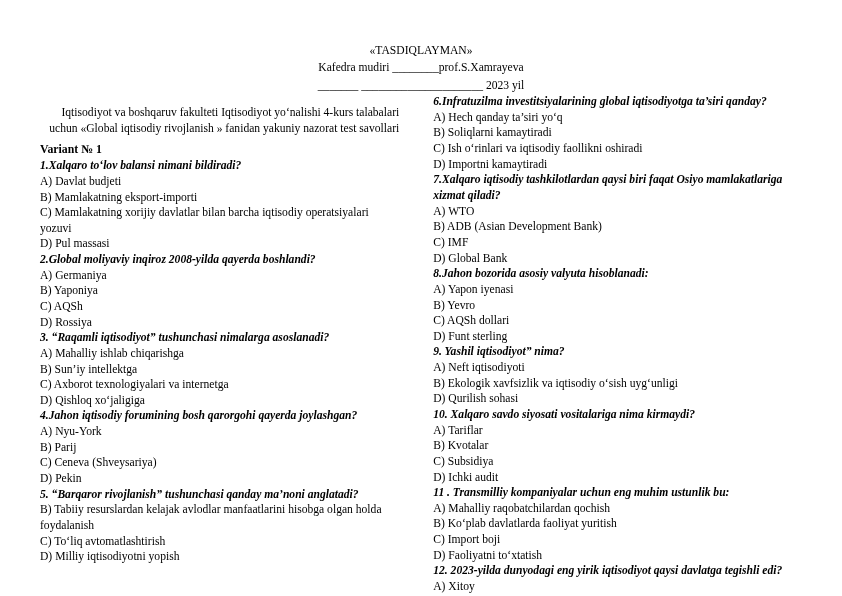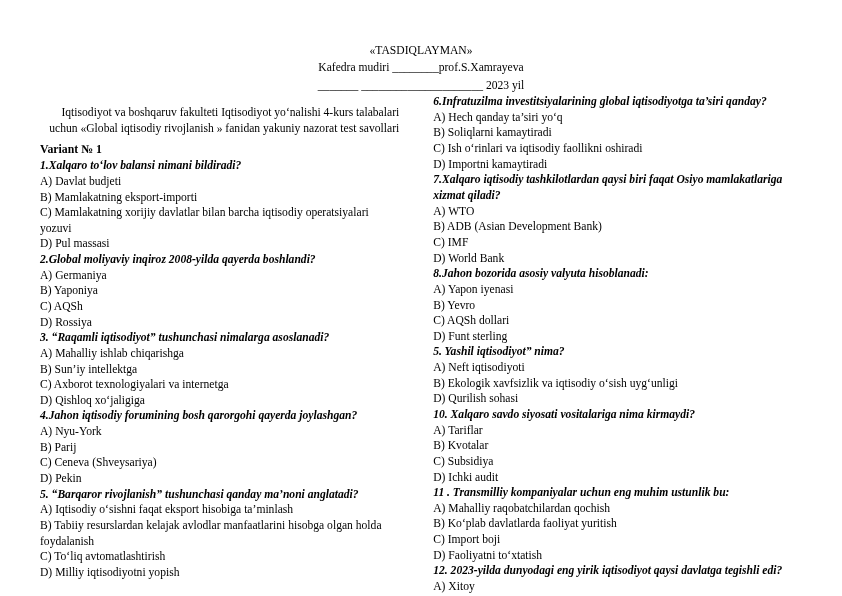--- a/index.html
+++ b/index.html
@@ -105,21 +105,20 @@
       <div>
         <div class="q">4.Jahon iqtisodiy forumining bosh qarorgohi qayerda joylashgan?</div>
         <div class="a">A) Nyu-York</div>
         <div class="a">B) Parij</div>
         <div class="a">C) Ceneva (Shveysariya)</div>
         <div class="a">D) Pekin</div>
       </div>
 
       <div>
         <div class="q">5. “Barqaror rivojlanish” tushunchasi qanday ma’noni anglatadi?</div>
-        <div class="a">A) Iqtisodiy o‘sishni faqat eksport hisobiga ta’minlash</div>
         <div class="a">B) Tabiiy resurslardan kelajak avlodlar manfaatlarini hisobga olgan holda foydalanish</div>
         <div class="a">C) To‘liq avtomatlashtirish</div>
         <div class="a">D) Milliy iqtisodiyotni yopish</div>
       </div>
 
     </div>
 
     <div class="col col-right">
 
       <div>
@@ -128,33 +127,33 @@
         <div class="a">B) Soliqlarni kamaytiradi</div>
         <div class="a">C) Ish o‘rinlari va iqtisodiy faollikni oshiradi</div>
         <div class="a">D) Importni kamaytiradi</div>
       </div>
 
       <div>
         <div class="q">7.Xalqaro iqtisodiy tashkilotlardan qaysi biri faqat Osiyo mamlakatlariga xizmat qiladi?</div>
         <div class="a">A) WTO</div>
         <div class="a">B) ADB (Asian Development Bank)</div>
         <div class="a">C) IMF</div>
-        <div class="a">D) World Bank</div>
+        <div class="a">D) Global Bank</div>
       </div>
 
       <div>
         <div class="q">8.Jahon bozorida asosiy valyuta hisoblanadi:</div>
         <div class="a">A) Yapon iyenasi</div>
         <div class="a">B) Yevro</div>
         <div class="a">C) AQSh dollari</div>
         <div class="a">D) Funt sterling</div>
       </div>
 
       <div>
-        <div class="q">5. Yashil iqtisodiyot” nima?</div>
+        <div class="q">9. Yashil iqtisodiyot” nima?</div>
         <div class="a">A) Neft iqtisodiyoti</div>
         <div class="a">B) Ekologik xavfsizlik va iqtisodiy o‘sish uyg‘unligi</div>
         <div class="a">D) Qurilish sohasi</div>
       </div>
 
       <div>
         <div class="q">10. Xalqaro savdo siyosati vositalariga nima kirmaydi?</div>
         <div class="a">A) Tariflar</div>
         <div class="a">B) Kvotalar</div>
         <div class="a">C) Subsidiya</div>

